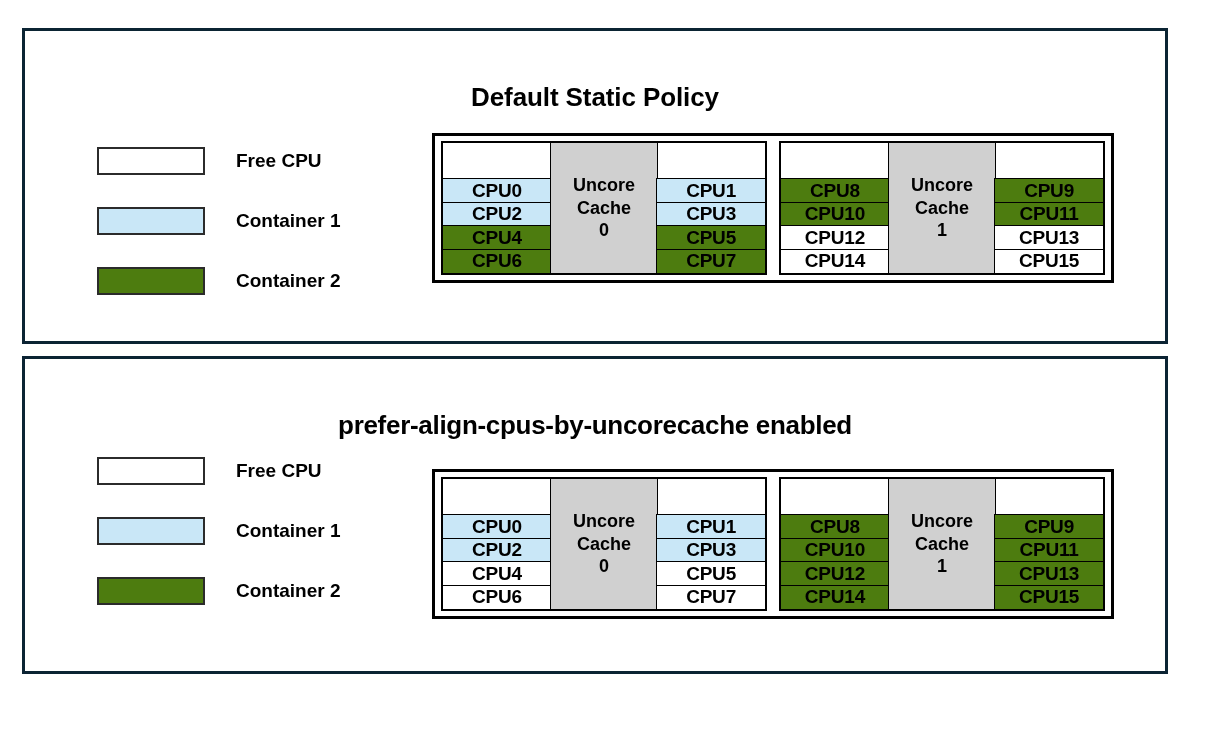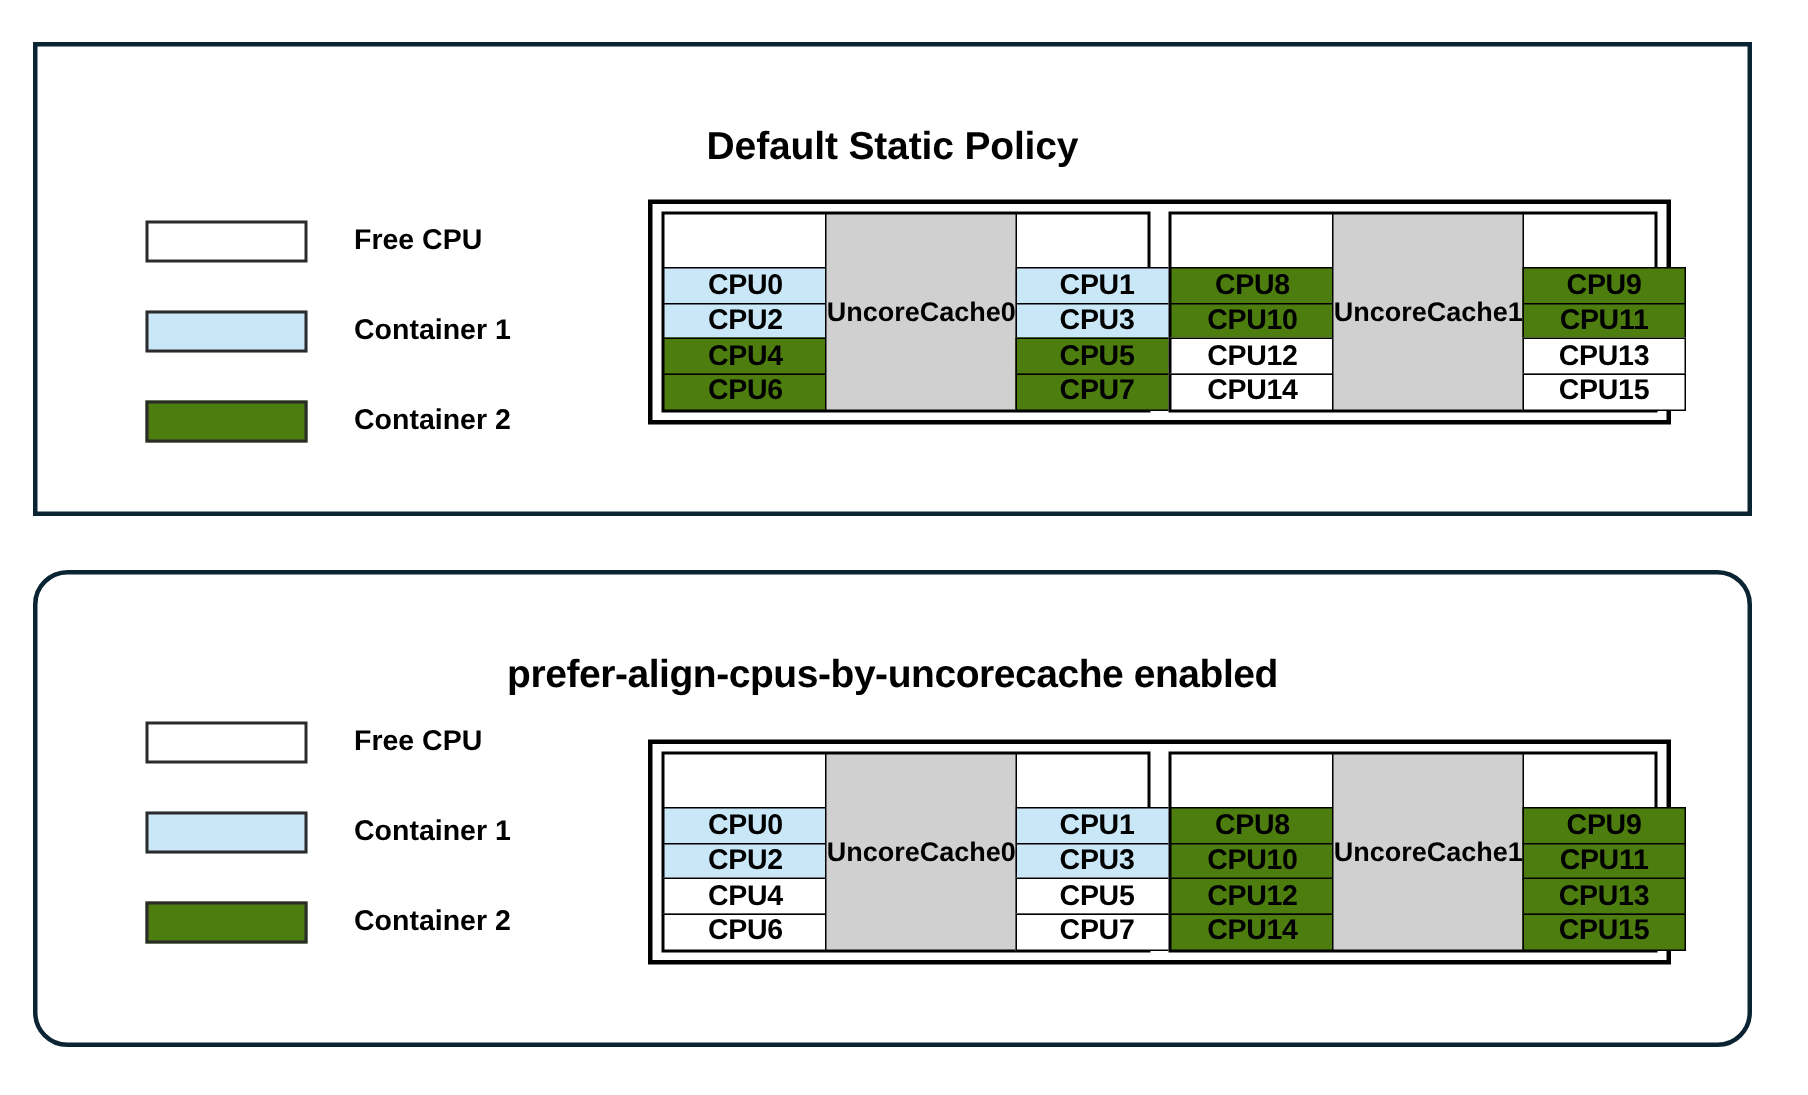--- a/index.html
+++ b/index.html
@@ -17,21 +17,21 @@
 
   .panel {
     position: absolute;
     left: 22px;
     width: 1146px;
     border: 3px solid #0b2433;
     background: #ffffff;
     box-sizing: border-box;
   }
   .panel-top    { top: 28px;  height: 316px; }
-  .panel-bottom { top: 380px; height: 318px; border-radius: 23px; }
+  .panel-bottom { top: 356px; height: 318px; }
 
   .panel-title {
     position: absolute;
     left: 0;
     width: 100%;
     text-align: center;
     font-weight: bold;
     color: #000000;
     white-space: nowrap;
     margin-top: 12px;
@@ -115,21 +115,21 @@
     color: #000000;
     letter-spacing: -0.2px;
   }
   .cache-cell {
     flex: 1 1 auto;
     background: #d0d0d0;
     border: 1.5px solid #000000;
     margin: -0.75px;
     box-sizing: border-box;
     display: flex;
-    flex-direction: row;
+    flex-direction: column;
     align-items: center;
     justify-content: center;
     font-size: 18px;
     font-weight: bold;
     color: #000000;
     line-height: 1.25;
   }
   .cache-cell span { display: block; }
 
   .fill-free  { background: #ffffff; }

